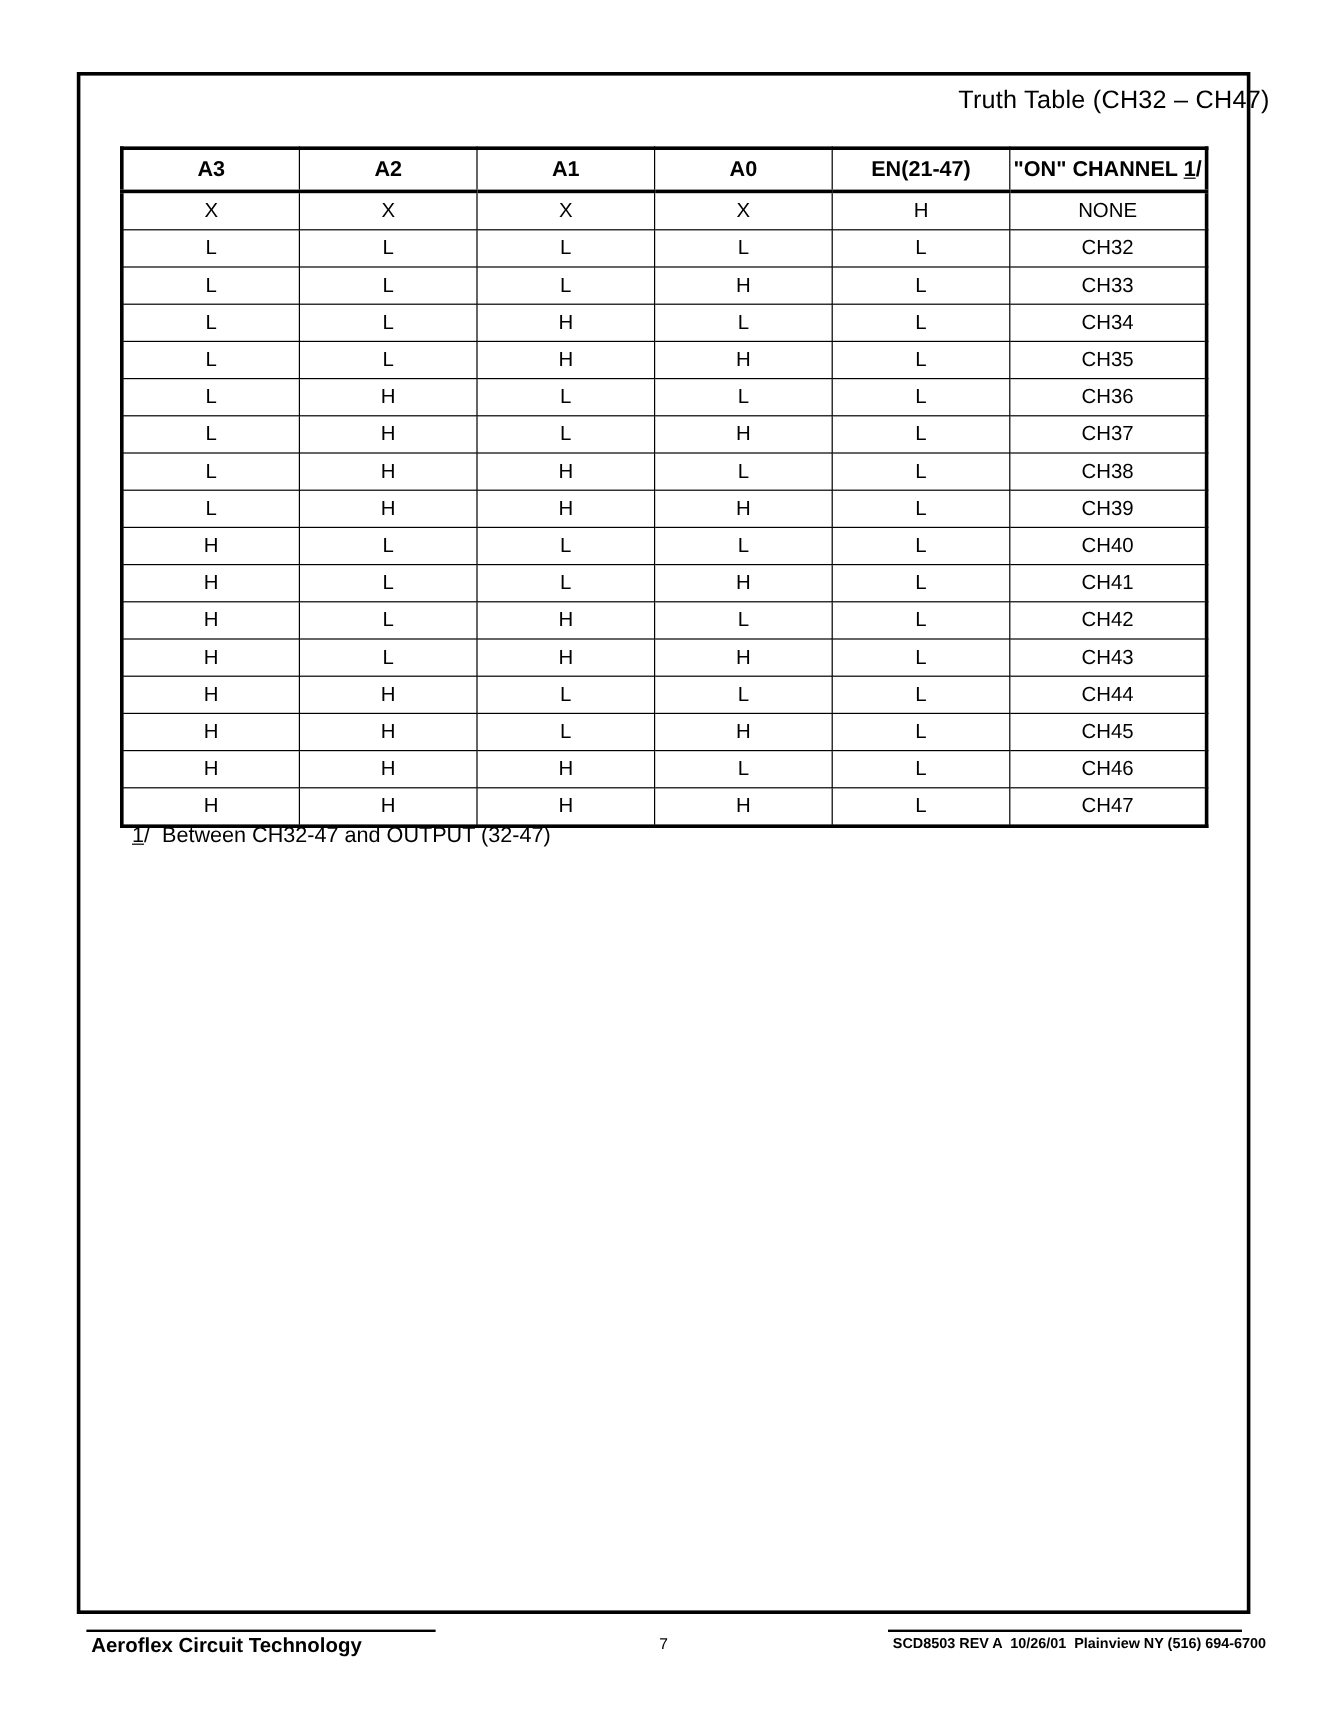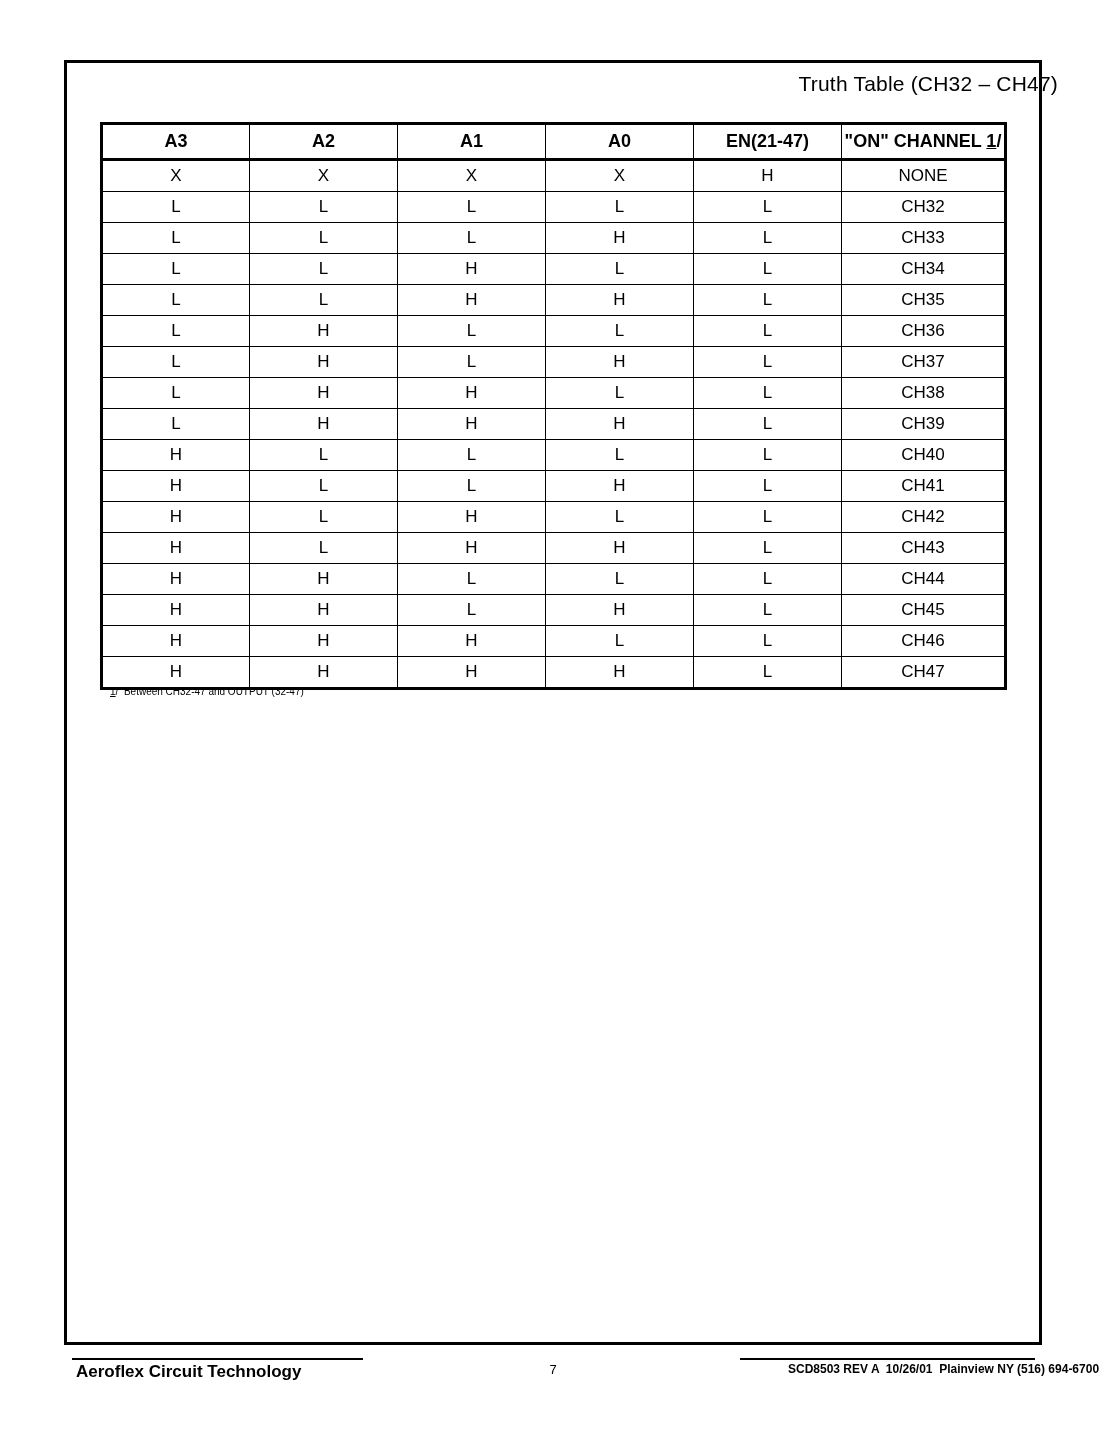--- a/index.html
+++ b/index.html
@@ -81,21 +81,21 @@
 
   
   .fn-mark { text-decoration: underline; }
   .fn-slash { text-decoration: none; }
 
   
   #footnote {
     position: absolute;
     left: 110px;
     top: 686px;
-    font-size: 10px;
+    font-size: 18px;
     white-space: pre;
   }
 
   
   #footer-left-rule {
     position: absolute;
     left: 72px;
     top: 1358px;
     width: 291px;
     height: 0;
@@ -119,21 +119,21 @@
   #footer-right-rule {
     position: absolute;
     left: 740px;
     top: 1358px;
     width: 295px;
     height: 0;
     border-top: 2px solid #000000;
   }
   #footer-right-text {
     position: absolute;
-    left: 788px;
+    left: 744px;
     top: 1362px;
     font-size: 12px;
     font-weight: bold;
     white-space: pre;
   }
 </style>
 </head>
 <body>
 
 <div id="page-frame"></div>

